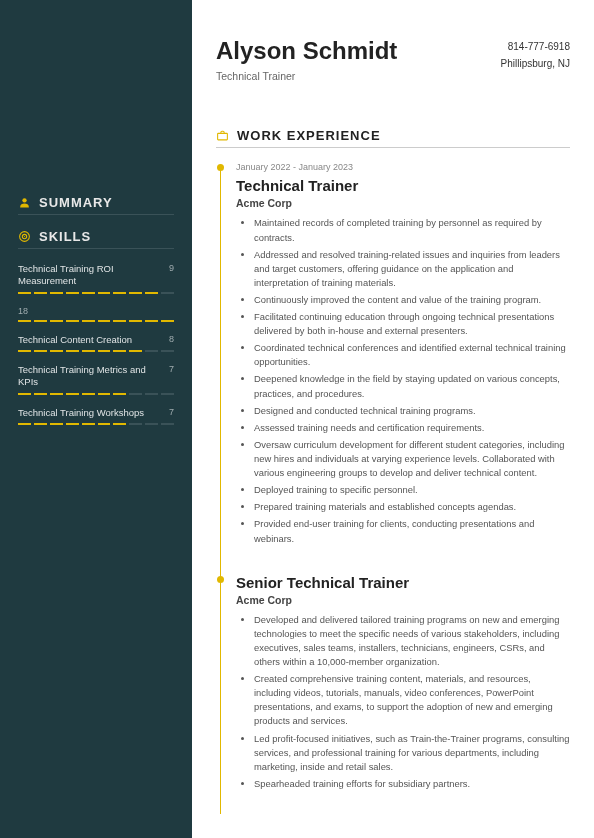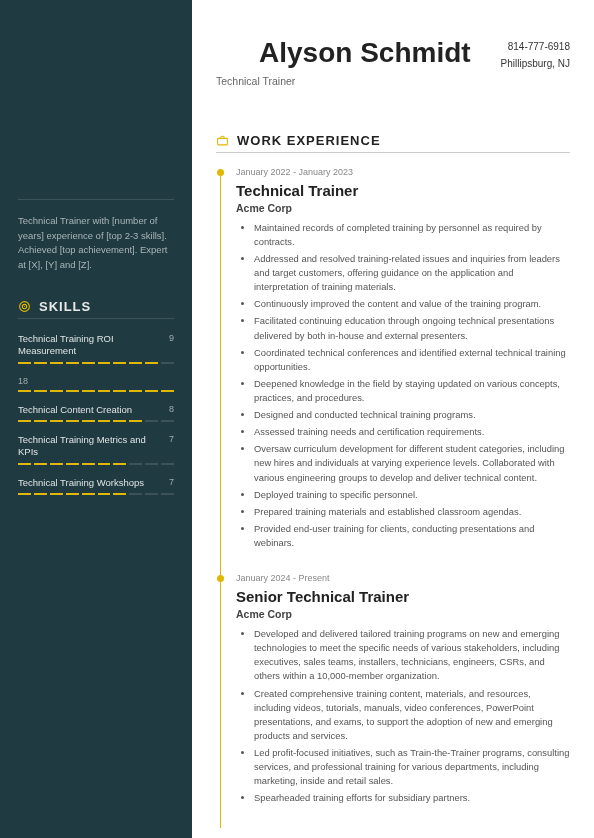--- a/index.html
+++ b/index.html
@@ -18,25 +18,24 @@
   color: #c8d0d2;
   padding: 195px 18px 20px 18px;
 }
 .main {
   flex: 1;
   padding: 38px 24px 20px 24px;
   position: relative;
 }
 .header-row { display: flex; justify-content: space-between; align-items: flex-start; }
 .name {
-  font-size: 28px;
+  font-size: 24px;
   font-weight: 700;
   color: #222;
   line-height: 1.1;
-  margin-left: 43px;
 }
 .title-sub {
   font-size: 10.5px;
   color: #666;
   margin-top: 6px;
 }
 .contact {
   text-align: right;
   font-size: 10px;
   line-height: 1.7;
@@ -123,22 +122,28 @@
   font-size: 9.4px;
   line-height: 1.5;
   color: #555;
   margin-bottom: 3px;
 }
 </style>
 </head>
 <body>
 
 <aside class="sidebar">
+  <div class="section-head">
+    <svg class="icon" viewBox="0 0 24 24">
+        <circle cx="12" cy="8" r="4"></circle>
+        <path d="M4 20c0-4 4-6 8-6s8 2 8 6v1H4z"></path>
+      </svg>
+    <span class="label">SUMMARY</span>
+  </div>
   <hr class="rule">
-  <p class="summary-text">Technical Trainer with [number of years] experience of [top 2-3 skills]. Achieved [top achievement]. Expert at [X], [Y] and [Z].</p>
 
   <div class="section-head">
     <svg class="icon" viewBox="0 0 24 24">
         <circle cx="12" cy="12" r="9" fill="none" stroke="#e1b800" stroke-width="2"></circle>
         <circle cx="12" cy="12" r="4" fill="none" stroke="#e1b800" stroke-width="2"></circle>
         <circle cx="12" cy="12" r="1"></circle>
       </svg>
     <span class="label">SKILLS</span>
   </div>
   <hr class="rule">
@@ -255,26 +260,25 @@
             <li>Maintained records of completed training by personnel as required by contracts.</li>
             <li>Addressed and resolved training-related issues and inquiries from leaders and target customers, offering guidance on the application and interpretation of training materials.</li>
             <li>Continuously improved the content and value of the training program.</li>
             <li>Facilitated continuing education through ongoing technical presentations delivered by both in-house and external presenters.</li>
             <li>Coordinated technical conferences and identified external technical training opportunities.</li>
             <li>Deepened knowledge in the field by staying updated on various concepts, practices, and procedures.</li>
             <li>Designed and conducted technical training programs.</li>
             <li>Assessed training needs and certification requirements.</li>
             <li>Oversaw curriculum development for different student categories, including new hires and individuals at varying experience levels. Collaborated with various engineering groups to develop and deliver technical content.</li>
             <li>Deployed training to specific personnel.</li>
-            <li>Prepared training materials and established classroom agendas.</li>
+            <li>Prepared training materials and established concepts agendas.</li>
             <li>Provided end-user training for clients, conducting presentations and webinars.</li>
           </ul>
         </div>
         <div class="job">
-          <div class="job-dates">January 2024 - Present</div>
           <div class="job-title">Senior Technical Trainer</div>
           <div class="job-company">Acme Corp</div>
           <ul>
             <li>Developed and delivered tailored training programs on new and emerging technologies to meet the specific needs of various stakeholders, including executives, sales teams, installers, technicians, engineers, CSRs, and others within a 10,000-member organization.</li>
             <li>Created comprehensive training content, materials, and resources, including videos, tutorials, manuals, video conferences, PowerPoint presentations, and exams, to support the adoption of new and emerging products and services.</li>
             <li>Led profit-focused initiatives, such as Train-the-Trainer programs, consulting services, and professional training for various departments, including marketing, inside and retail sales.</li>
             <li>Spearheaded training efforts for subsidiary partners.</li>
           </ul>
         </div>
       </div>

